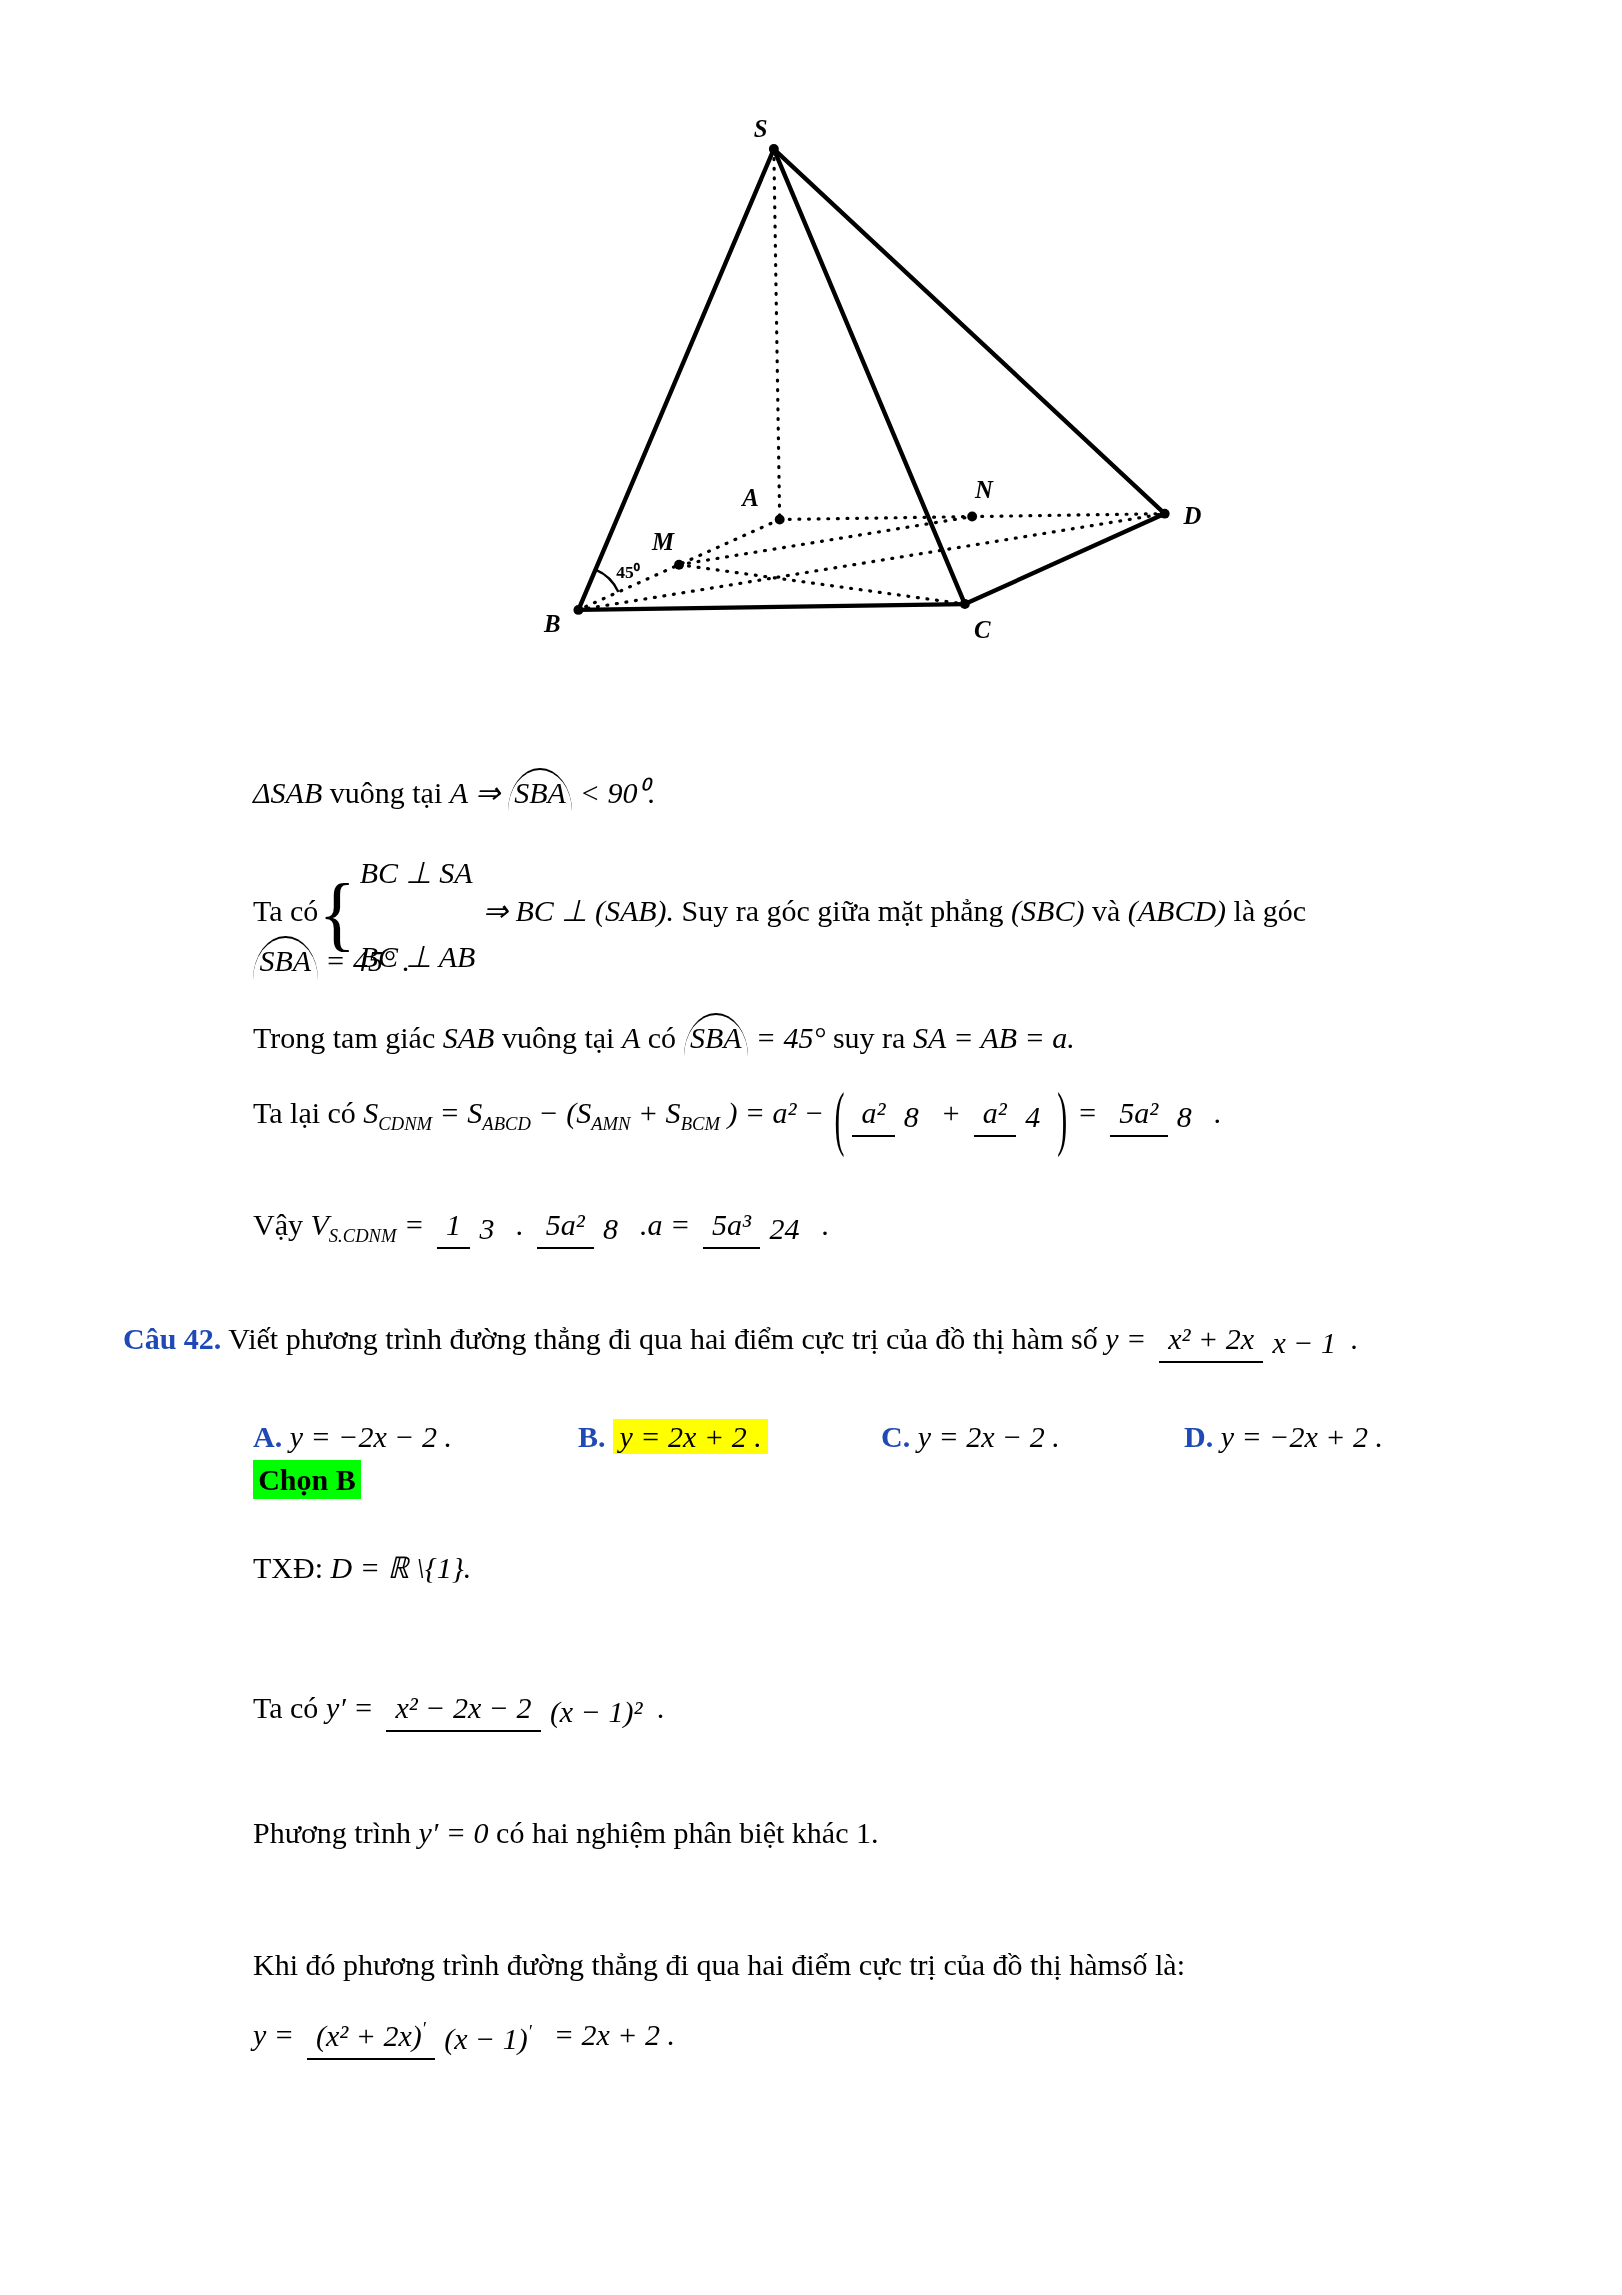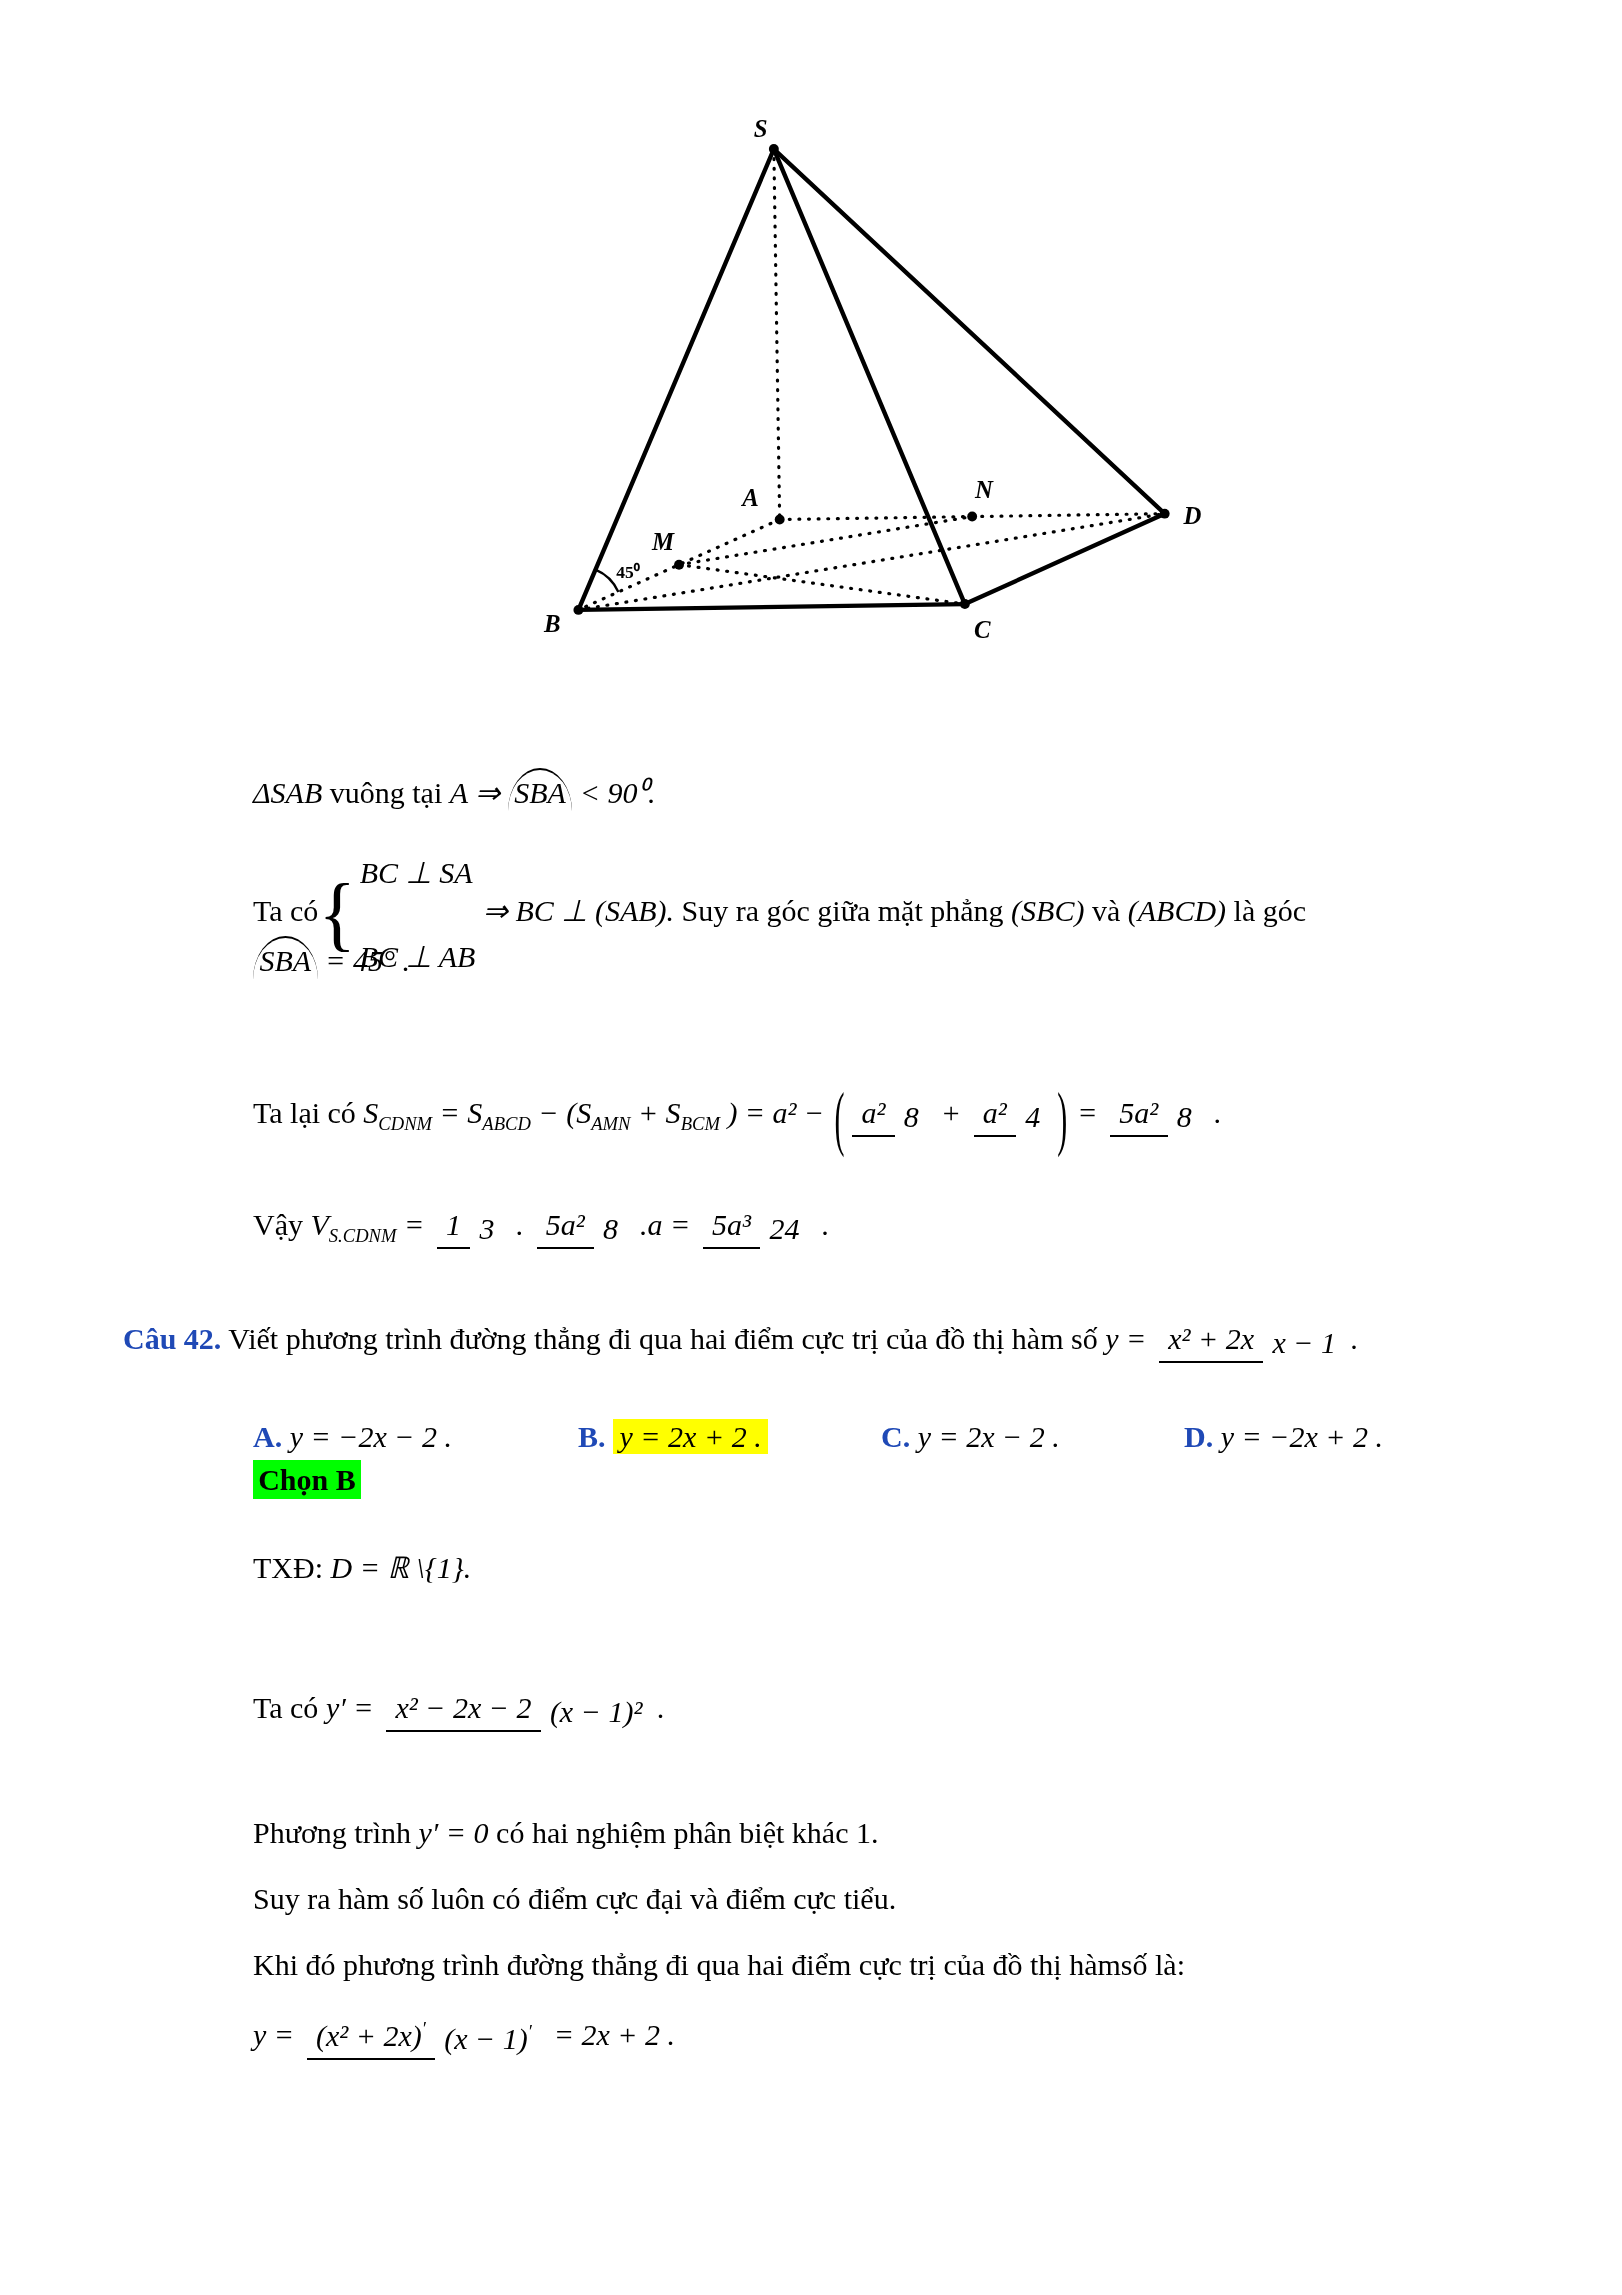--- a/index.html
+++ b/index.html
@@ -99,20 +99,31 @@
     <span>và</span>
     <span class="m">(ABCD)</span>
     <span>là góc</span>
   </div>
 
   <div class="line" style="left:253px; top:936px">
     <span class="hat">SBA</span>
     <span class="m">= 45° .</span>
   </div>
 
+  <div class="line" style="left:253px; top:1013px">
+    <span>Trong tam giác</span>
+    <span class="m">SAB</span>
+    <span>vuông tại</span>
+    <span class="m">A</span>
+    <span>có</span>
+    <span class="hat">SBA</span>
+    <span class="m">= 45°</span>
+    <span>suy ra</span>
+    <span class="m">SA = AB = a.</span>
+  </div>
 
   <div class="line" style="left:253px; top:1093px">
     <span>Ta lại có</span>
     <span class="m"><span>S</span><sub>CDNM</sub></span>
     <span class="m"><span>= S</span><sub>ABCD</sub></span>
     <span class="m"><span>− (S</span><sub>AMN</sub></span>
     <span class="m"><span>+ S</span><sub>BCM</sub></span>
     <span class="m">) = a² −</span>
     <span class="bp">(</span><span class="frac">
         <span class="num">a²</span>
@@ -187,23 +198,20 @@
         <span class="den">(x − 1)²</span>
       </span><span>.</span>
   </div>
 
   <div class="line" style="left:253px; top:1813px">
     <span>Phương trình</span>
     <span class="m">y′ = 0</span>
     <span>có hai nghiệm phân biệt khác 1.</span>
   </div>
 
-  <div class="line" style="left:253px; top:1879px">
-    <span>Suy ra hàm số luôn có điểm cực đại và điểm cực tiểu.</span>
-  </div>
 
   <div class="line" style="left:253px; top:1945px">
     <span>Khi đó phương trình đường thẳng đi qua hai điểm cực trị của đồ thị hàmsố là:</span>
   </div>
 
   <div class="line" style="left:253px; top:2015px">
     <span class="m">y =</span>
     <span class="frac">
         <span class="num"><span>(x² + 2x)</span><sup>′</sup></span>
         <span class="den"><span>(x − 1)</span><sup>′</sup></span>

